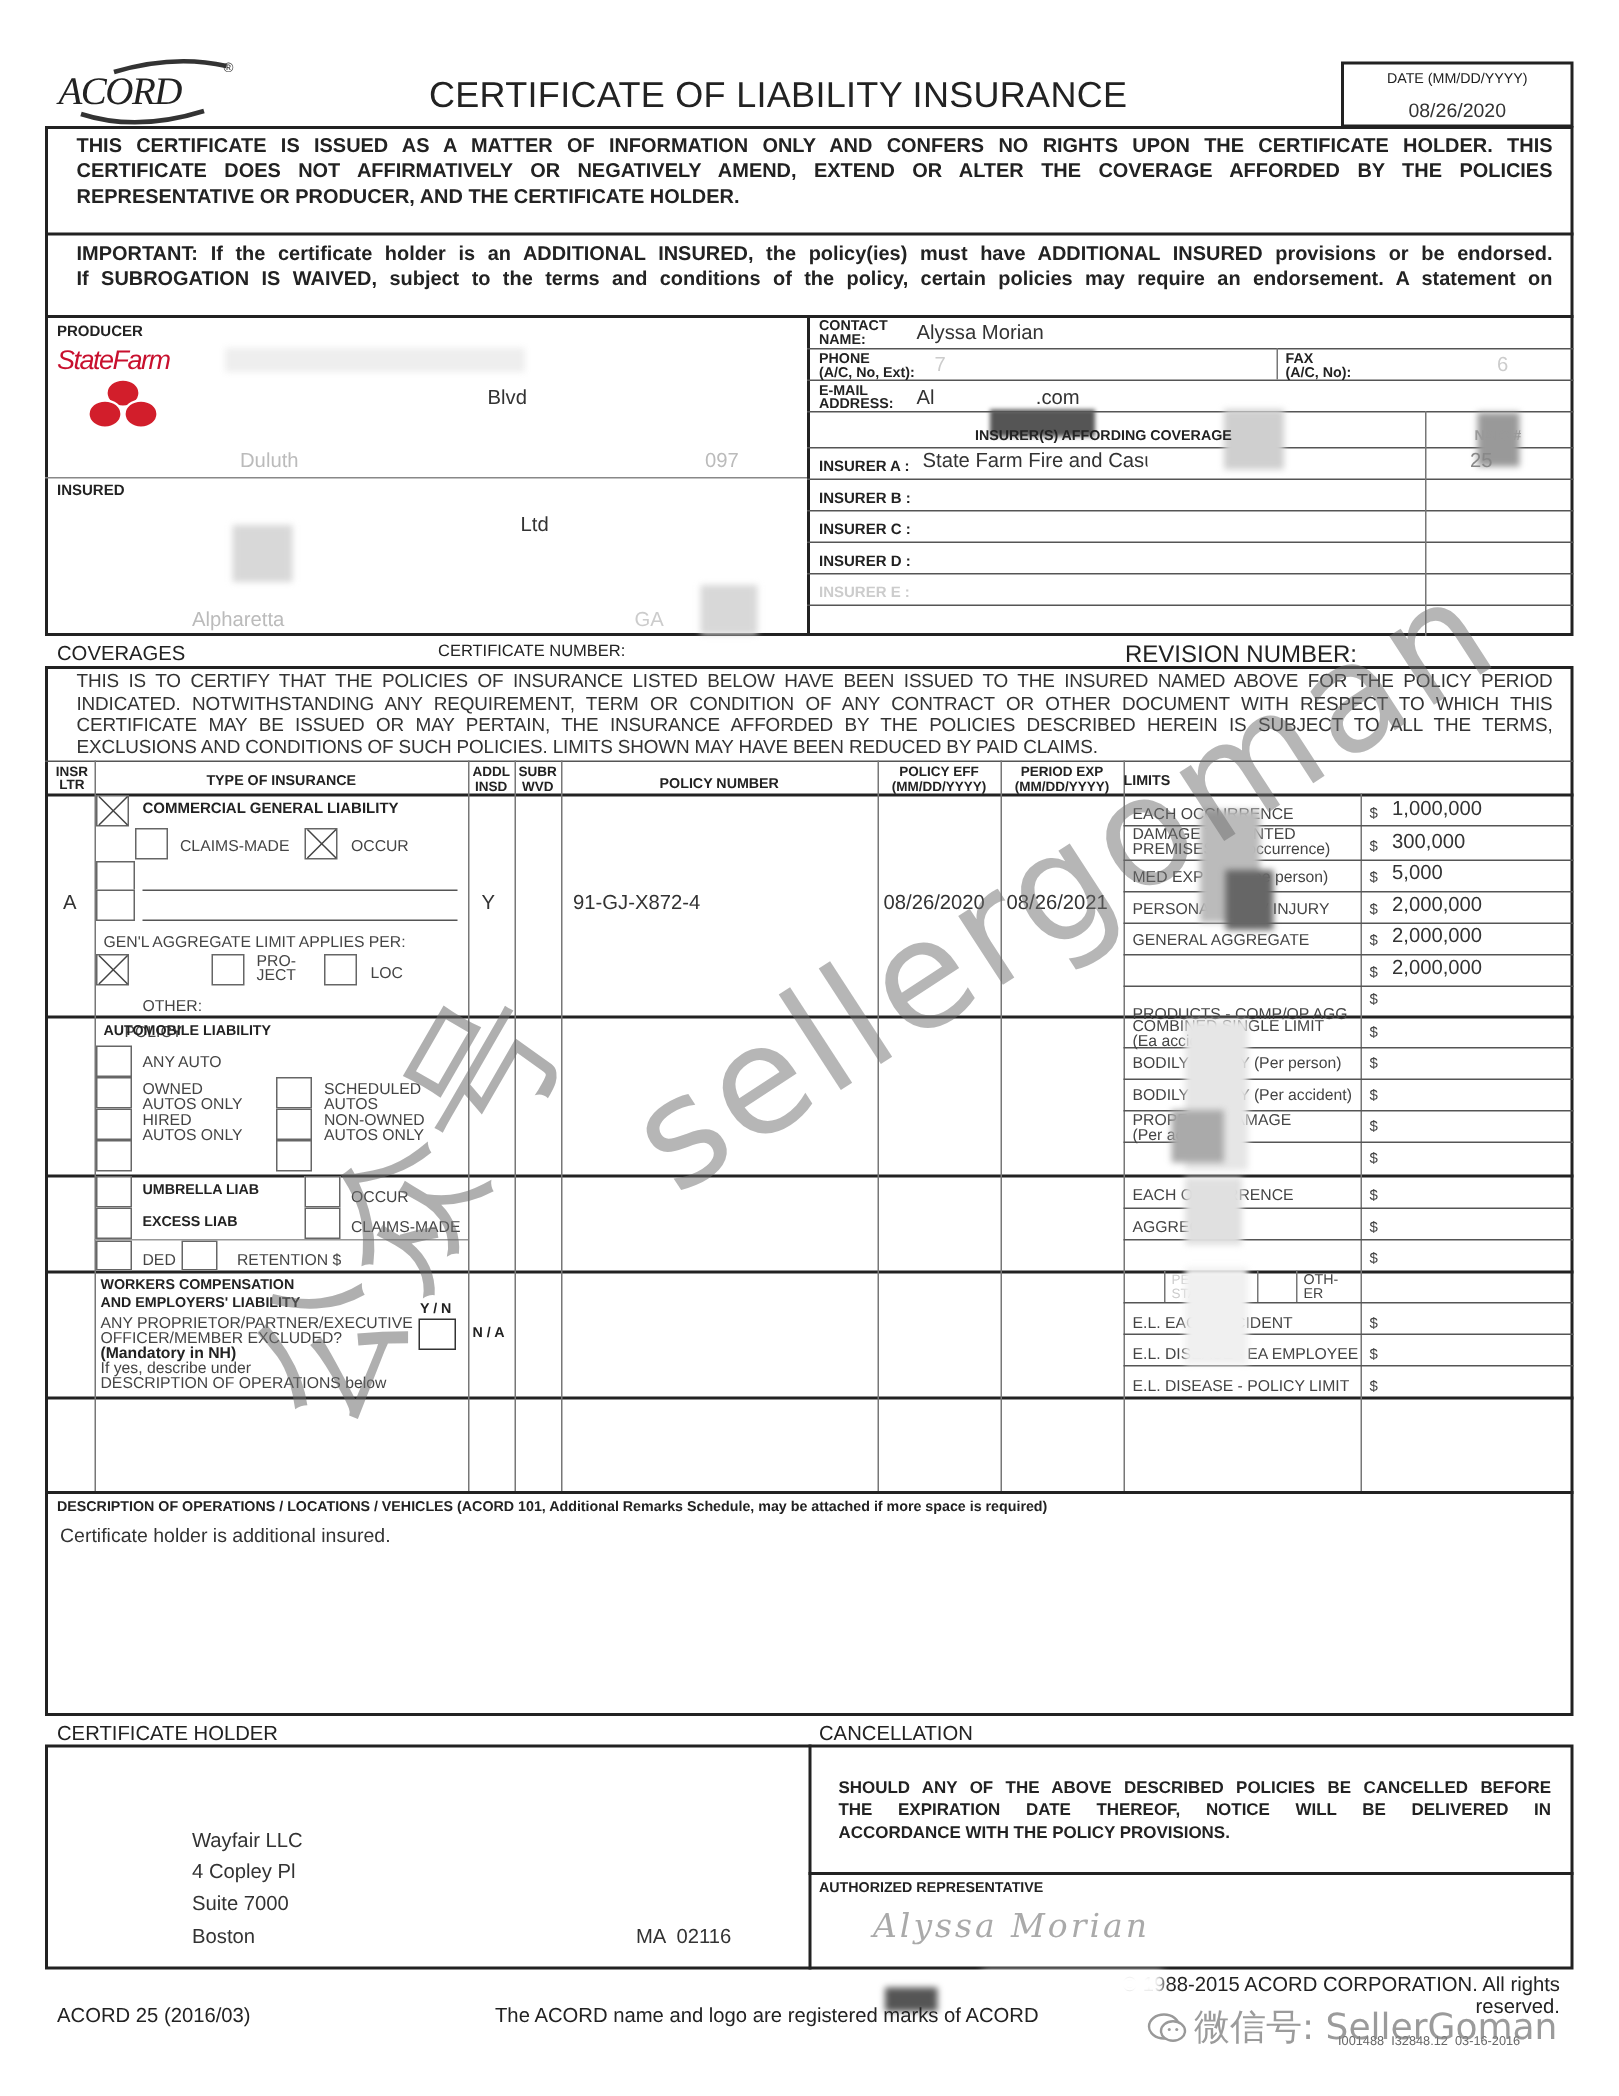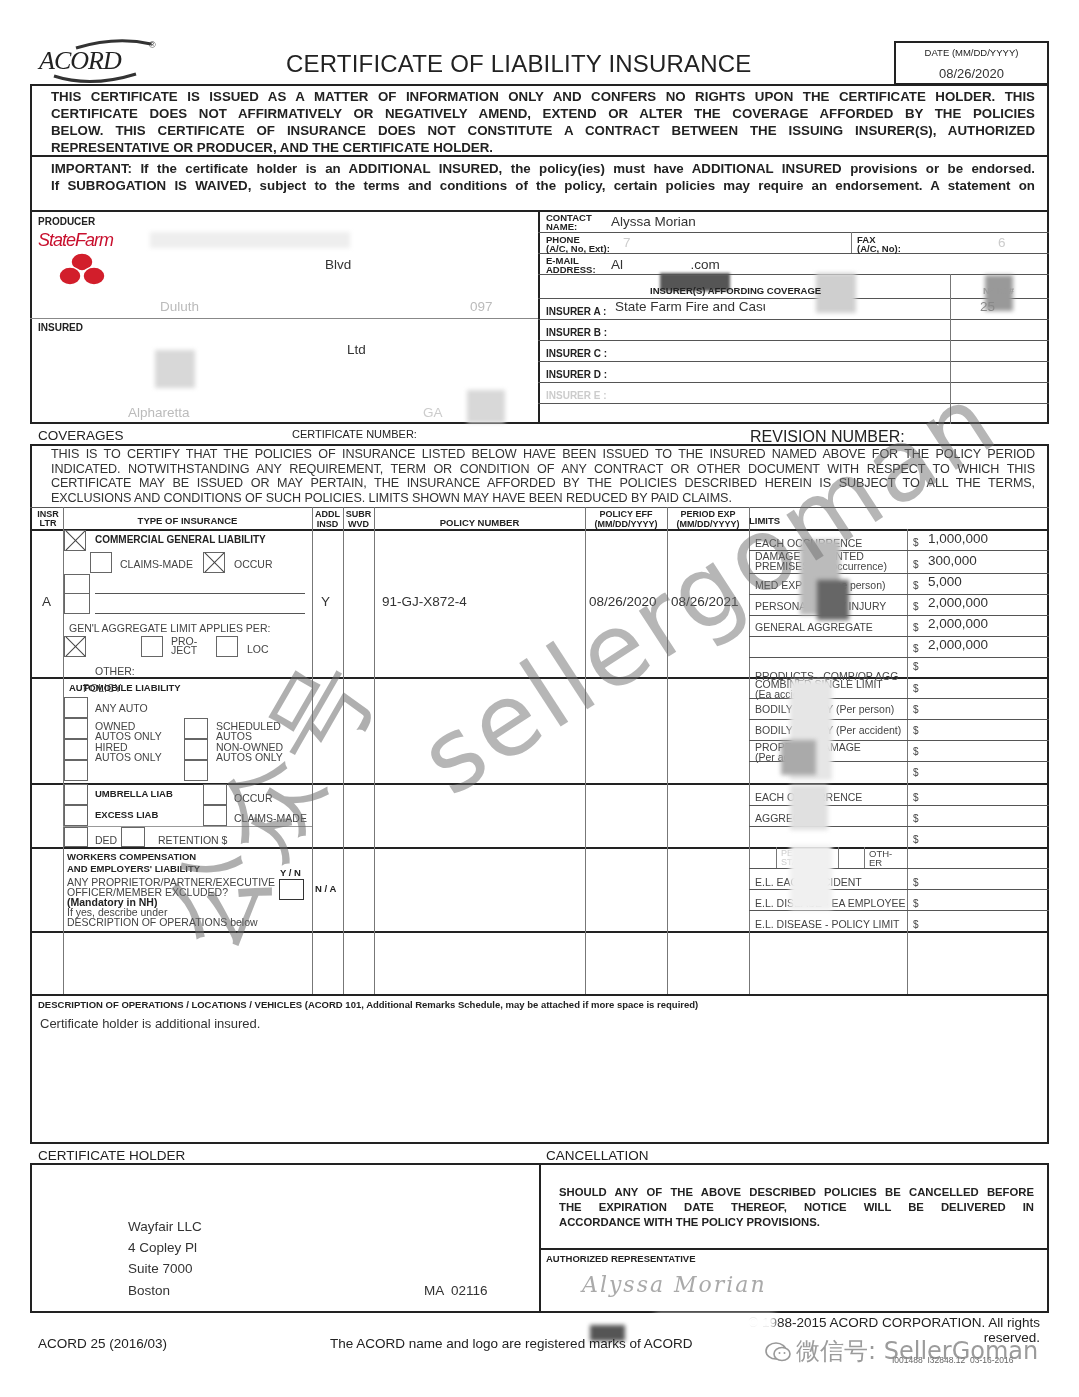--- a/index.html
+++ b/index.html
@@ -42,21 +42,20 @@
 <div class="abs b" style="left:286px;top:50px;font-size:24px;color:#222;letter-spacing:0.2px;">CERTIFICATE OF LIABILITY INSURANCE</div>
 <div class="box" style="left:894px;top:41px;width:155px;height:44px;"></div>
 <div class="abs b" style="left:894px;top:47px;width:155px;text-align:center;font-size:9.5px;">DATE (MM/DD/YYYY)</div>
 <div class="abs" style="left:894px;top:66px;width:155px;text-align:center;font-size:13px;color:#333;">08/26/2020</div>
 
 <div class="box" style="left:30px;top:84px;width:1019px;height:128px;"></div>
 <div class="hlb" style="left:30px;top:155px;width:1019px;"></div>
 <div class="para" style="left:51px;top:88px;width:984px;">
   <span style="display:block">THIS CERTIFICATE IS ISSUED AS A MATTER OF INFORMATION ONLY AND CONFERS NO RIGHTS UPON THE CERTIFICATE HOLDER. THIS</span>
   <span style="display:block">CERTIFICATE DOES NOT AFFIRMATIVELY OR NEGATIVELY AMEND, EXTEND OR ALTER THE COVERAGE AFFORDED BY THE POLICIES</span>
-  <span style="display:block">BELOW.  THIS CERTIFICATE OF INSURANCE DOES NOT CONSTITUTE A CONTRACT BETWEEN THE ISSUING INSURER(S), AUTHORIZED</span>
   <span class="last">REPRESENTATIVE OR PRODUCER, AND THE CERTIFICATE HOLDER.</span>
 </div>
 <div class="para" style="left:51px;top:160px;width:984px;">
   <span style="display:block">IMPORTANT:  If the certificate holder is an ADDITIONAL INSURED, the policy(ies) must have ADDITIONAL INSURED provisions or be endorsed.</span>
   <span style="display:block">If SUBROGATION IS WAIVED, subject to the terms and conditions of the policy, certain policies may require an endorsement.  A statement on</span>
 </div>
 
 <div class="box" style="left:30px;top:210px;width:1019px;height:214px;"></div>
 <div class="vlb" style="left:538px;top:210px;height:214px;"></div>
 <div class="hl" style="left:30px;top:318px;width:508px;border-top:1px solid #888;"></div>

